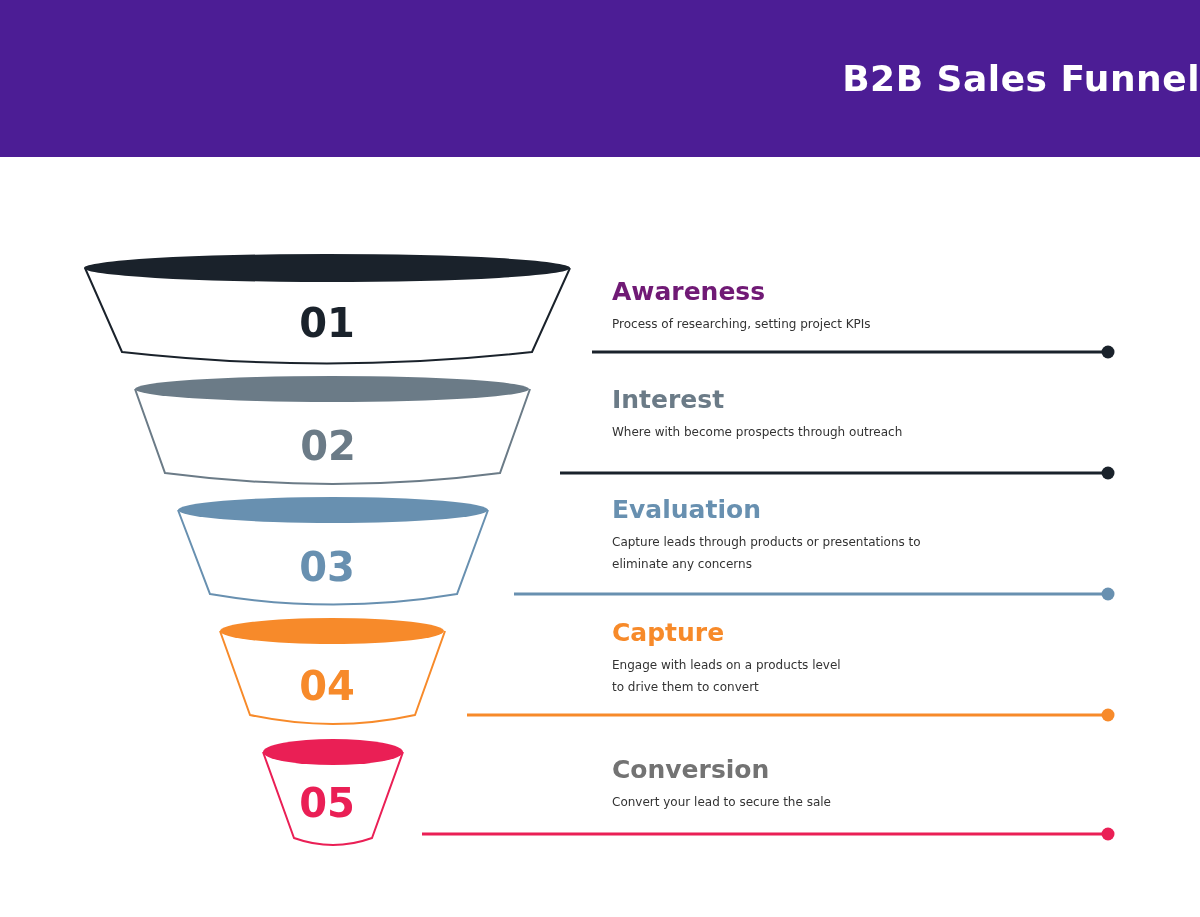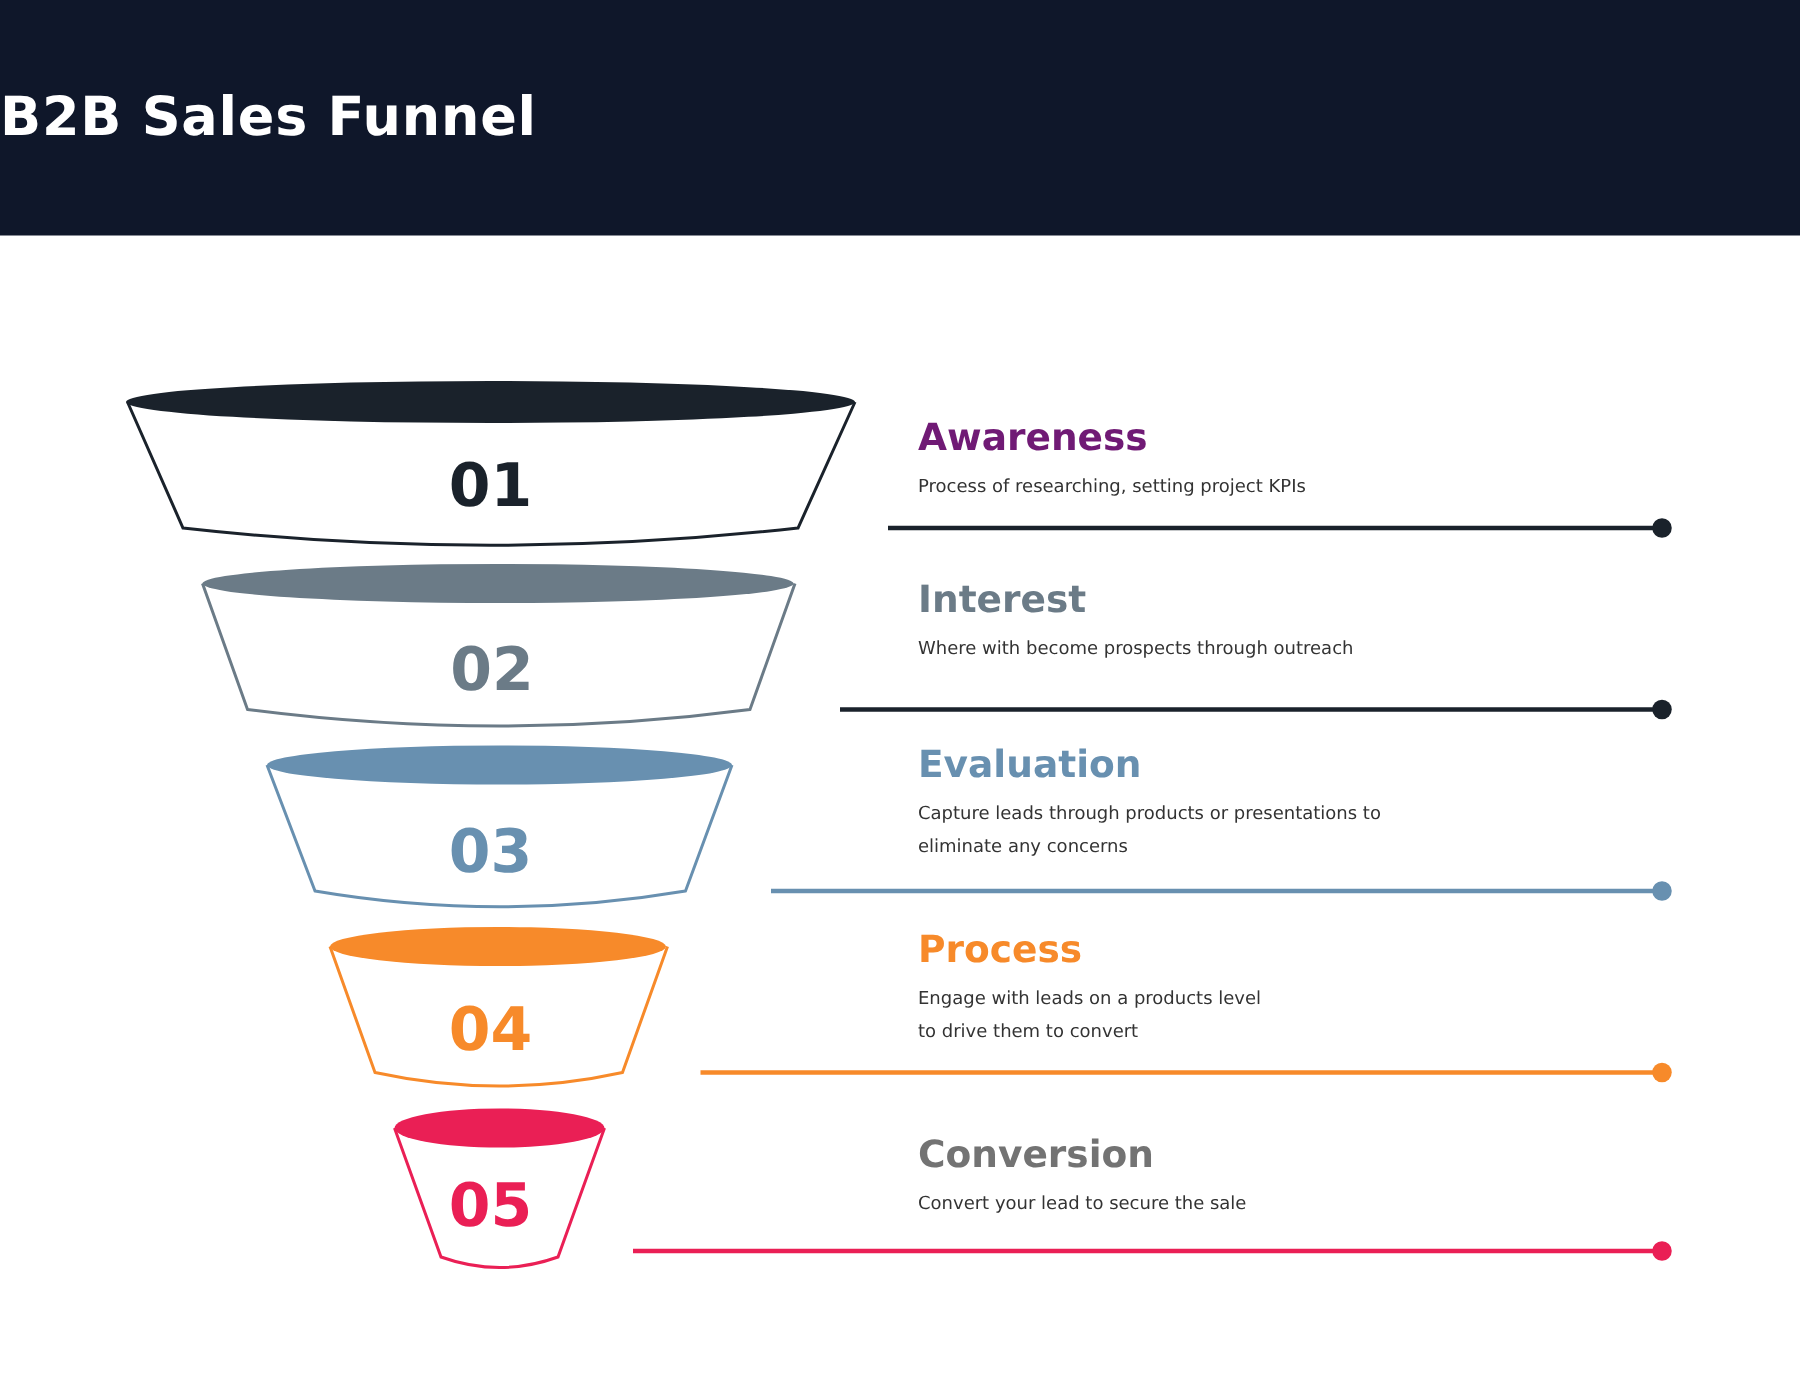--- a/index.html
+++ b/index.html
@@ -1,17 +1,17 @@
 <!DOCTYPE html>
 <html><head>
 <meta charset="utf-8">
 <style>
   html, body { margin: 0; padding: 0; }
   body { width: 1200px; height: 917px; background: #ffffff; position: relative; overflow: hidden; font-family: "DejaVu Sans", sans-serif; }
-  .header { position: absolute; left: 0; top: 0; width: 1200px; height: 157px; background: #0f172a; display: flex; align-items: center; justify-content: flex-start; }
+  .header { position: absolute; left: 0; top: 0; width: 1200px; height: 157px; background: #4c1d95; display: flex; align-items: center; justify-content: flex-end; }
   .header h1 { margin: 0; color: #ffffff; font-family: "DejaVu Sans", sans-serif; font-weight: bold; font-size: 36px; letter-spacing: 0.5px; }
   svg.funnel { position: absolute; left: 0; top: 0; }
   .num { font-family: "DejaVu Sans", sans-serif; font-weight: bold; font-size: 40px; }
   .stage { position: absolute; left: 612px; }
   .stage .title { font-family: "DejaVu Sans", sans-serif; font-weight: bold; font-size: 25px; line-height: 30px; margin: 0; }
   .stage .desc { font-family: "DejaVu Sans", sans-serif; font-size: 12px; line-height: 22px; color: #333333; margin-top: 6px; width: 460px; }
 </style>
 </head>
 <body>
 
@@ -89,21 +89,21 @@
 
 <div class="stage" style="top:495px;">
   <div class="title" style="color:#6890b0;">Evaluation</div>
   <div class="desc">
     <div>Capture leads through products or presentations to</div>
     <div>eliminate any concerns</div>
   </div>
 </div>
 
 <div class="stage" style="top:618px;">
-  <div class="title" style="color:#f78a2a;">Process</div>
+  <div class="title" style="color:#f78a2a;">Capture</div>
   <div class="desc">
     <div>Engage with leads on a products level</div>
     <div>to drive them to convert</div>
   </div>
 </div>
 
 <div class="stage" style="top:755px;">
   <div class="title" style="color:#737373;">Conversion</div>
   <div class="desc">
     <div>Convert your lead to secure the sale</div>

